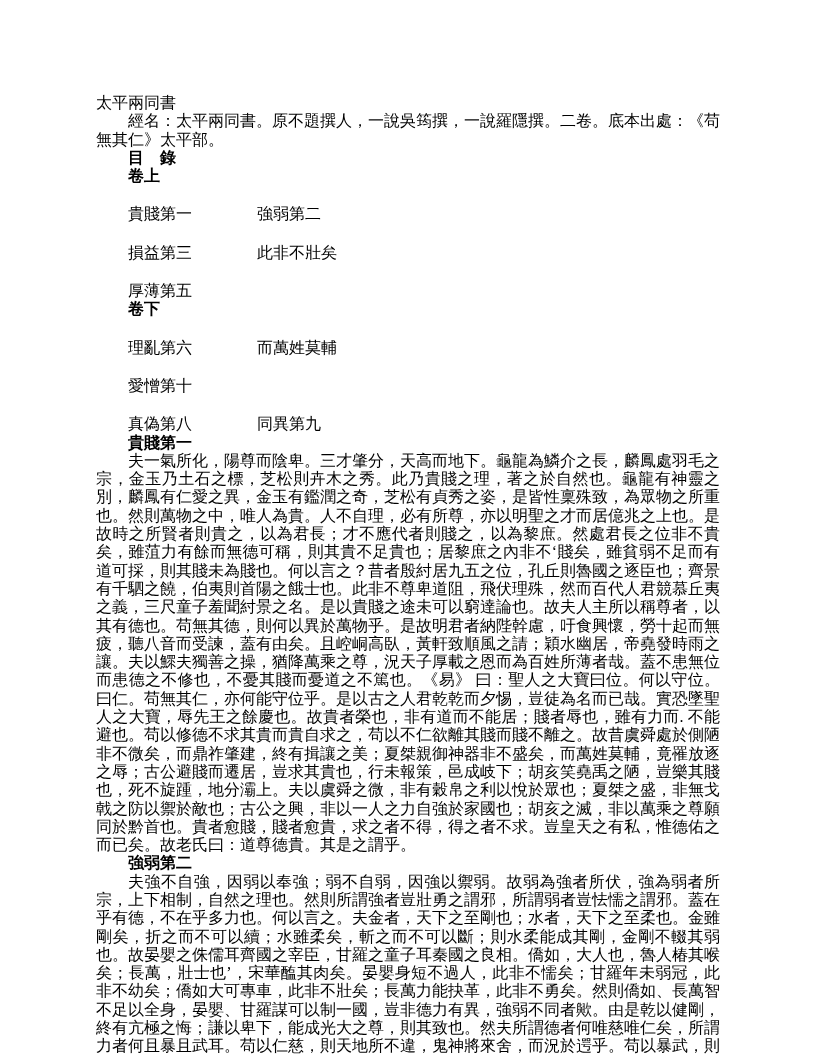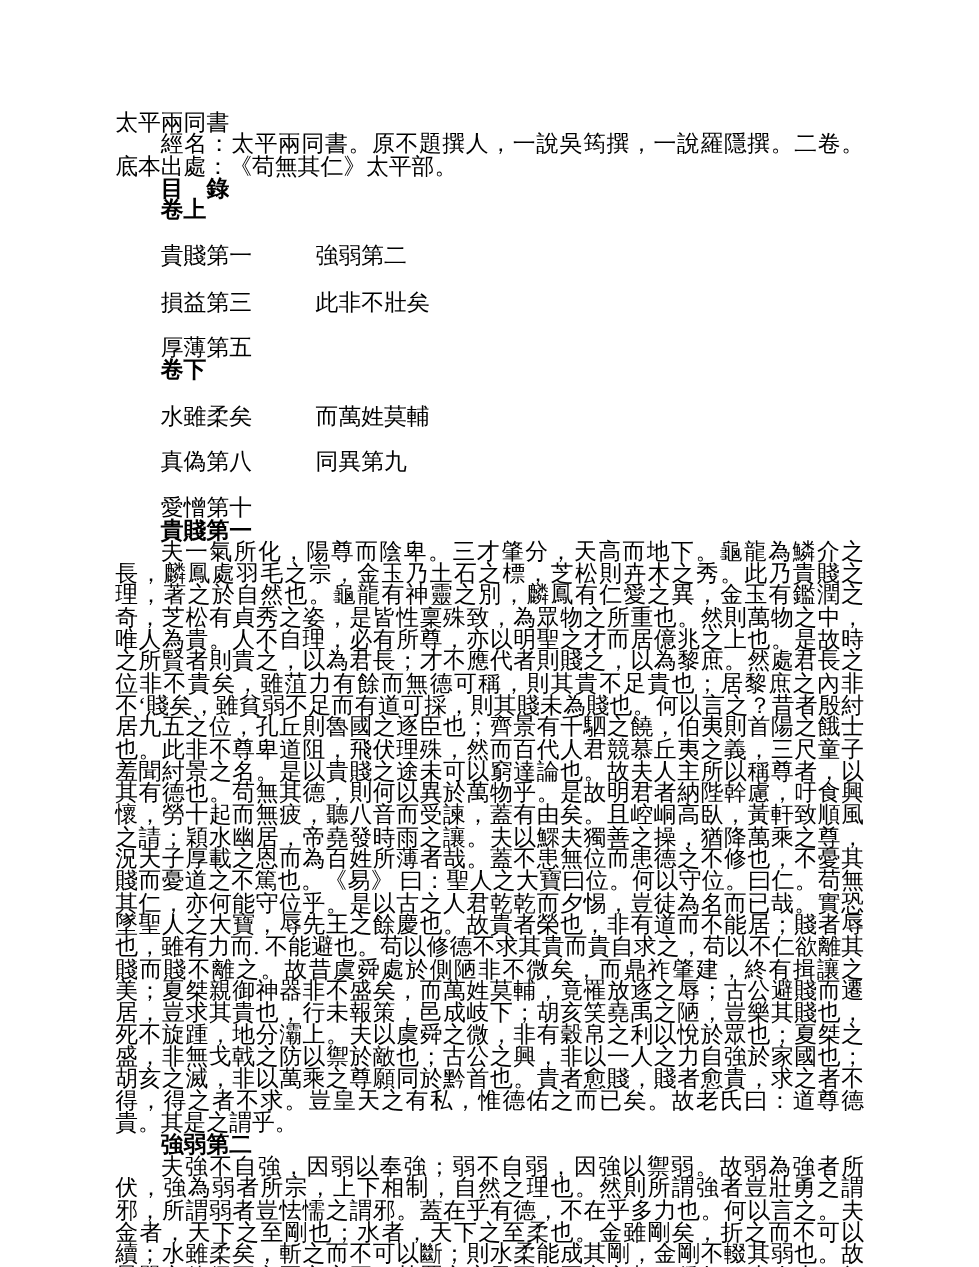--- a/index.html
+++ b/index.html
@@ -8,21 +8,21 @@
     width: 816px;
     height: 1056px;
     font-family: "Liberation Serif", "DejaVu Serif", serif;
     color: #000000;
     overflow: hidden;
   }
   .page {
     width: 816px;
     height: 1056px;
     padding: 94px 96px 0 96px;
-    font-size: 19px;
+    font-size: 16px;
     line-height: 18.3px;
   }
   .line { white-space: pre-wrap; }
   .indent { padding-left: 2em; font-weight: bold; }
   .para {
     text-indent: 2em;
     text-align: justify;
     text-justify: inter-ideograph;
   }
   .toc-row { padding-left: 2em; margin-top: 20px; }
@@ -51,27 +51,27 @@
   <div class="toc-row">
     <span class="toc-left">損益第三</span><span class="toc-right">此非不壯矣</span>
   </div>
   <div class="toc-row">
     <span class="toc-left">厚薄第五</span><span class="toc-right"></span>
   </div>
 
   <div class="line indent">卷下</div>
 
   <div class="toc-row">
-    <span class="toc-left">水雖柔矣</span><span class="toc-right">而萬姓莫輔</span>
+    <span class="toc-left">理亂第六</span><span class="toc-right">而萬姓莫輔</span>
+  </div>
+  <div class="toc-row">
+    <span class="toc-left">愛憎第十</span><span class="toc-right"></span>
   </div>
   <div class="toc-row">
     <span class="toc-left">真偽第八</span><span class="toc-right">同異第九</span>
-  </div>
-  <div class="toc-row">
-    <span class="toc-left">愛憎第十</span><span class="toc-right"></span>
   </div>
 
 
   <div class="line indent">貴賤第一</div>
   <p class="para">夫一氣所化，陽尊而陰卑。三才肇分，天高而地下。龜龍為鱗介之長，麟鳳處羽毛之宗，金玉乃土石之標，芝松則卉木之秀。此乃貴賤之理，著之於自然也。龜龍有神靈之別，麟鳳有仁愛之異，金玉有鑑潤之奇，芝松有貞秀之姿，是皆性稟殊致，為眾物之所重也。然則萬物之中，唯人為貴。人不自理，必有所尊，亦以明聖之才而居億兆之上也。是故時之所賢者則貴之，以為君長；才不應代者則賤之，以為黎庶。然處君長之位非不貴矣，雖菹力有餘而無德可稱，則其貴不足貴也；居黎庶之內非不‘賤矣，雖貧弱不足而有道可採，則其賤未為賤也。何以言之？昔者殷紂居九五之位，孔丘則魯國之逐臣也；齊景有千駟之饒，伯夷則首陽之餓士也。此非不尊卑道阻，飛伏理殊，然而百代人君競慕丘夷之義，三尺童子羞聞紂景之名。是以貴賤之途未可以窮達論也。故夫人主所以稱尊者，以其有德也。苟無其德，則何以異於萬物乎。是故明君者納陛幹慮，吁食興懷，勞十起而無疲，聽八音而受諫，蓋有由矣。且崆峒高臥，黃軒致順風之請；穎水幽居，帝堯發時雨之讓。夫以鰥夫獨善之操，猶降萬乘之尊，況天子厚載之恩而為百姓所薄者哉。蓋不患無位而患德之不修也，不憂其賤而憂道之不篤也。《易》 曰：聖人之大寶曰位。何以守位。曰仁。苟無其仁，亦何能守位乎。是以古之人君乾乾而夕惕，豈徒為名而已哉。實恐墜聖人之大寶，辱先王之餘慶也。故貴者榮也，非有道而不能居；賤者辱也，雖有力而. 不能避也。苟以修德不求其貴而貴自求之，苟以不仁欲離其賤而賤不離之。故昔虞舜處於側陋非不微矣，而鼎祚肇建，終有揖讓之美；夏桀親御神器非不盛矣，而萬姓莫輔，竟罹放逐之辱；古公避賤而遷居，豈求其貴也，行未報策，邑成岐下；胡亥笑堯禹之陋，豈樂其賤也，死不旋踵，地分灞上。夫以虞舜之微，非有穀帛之利以悅於眾也；夏桀之盛，非無戈戟之防以禦於敵也；古公之興，非以一人之力自強於家國也；胡亥之滅，非以萬乘之尊願同於黔首也。貴者愈賤，賤者愈貴，求之者不得，得之者不求。豈皇天之有私，惟德佑之而已矣。故老氏曰：道尊德貴。其是之謂乎。</p>
 
   <div class="line indent">強弱第二</div>
   <p class="para">夫強不自強，因弱以奉強；弱不自弱，因強以禦弱。故弱為強者所伏，強為弱者所宗，上下相制，自然之理也。然則所謂強者豈壯勇之謂邪，所謂弱者豈怯懦之謂邪。蓋在乎有德，不在乎多力也。何以言之。夫金者，天下之至剛也；水者，天下之至柔也。金雖剛矣，折之而不可以續；水雖柔矣，斬之而不可以斷；則水柔能成其剛，金剛不輟其弱也。故晏嬰之侏儒耳齊國之宰臣，甘羅之童子耳秦國之良相。僑如，大人也，魯人椿其喉矣；長萬，壯士也’，宋華醢其肉矣。晏嬰身短不過人，此非不懦矣；甘羅年未弱冠，此非不幼矣；僑如大可專車，此非不壯矣；長萬力能抉革，此非不勇矣。然則僑如、長萬智不足以全身，晏嬰、甘羅謀可以制一國，豈非德力有異，強弱不同者歟。由是乾以健剛，終有亢極之悔；謙以卑下，能成光大之尊，則其致也。然夫所謂德者何唯慈唯仁矣，所謂力者何且暴且武耳。苟以仁慈，則天地所不違，鬼神將來舍，而況於遌乎。苟以暴武，則九族所離心，六親所側目，而屍於遠乎。是故德者，兆庶之所賴也；力者，一夫之所恃也。矜一夫之用，故不可得其強；乘兆庶之恩，故不可得其弱。</p>
 
 </div>

